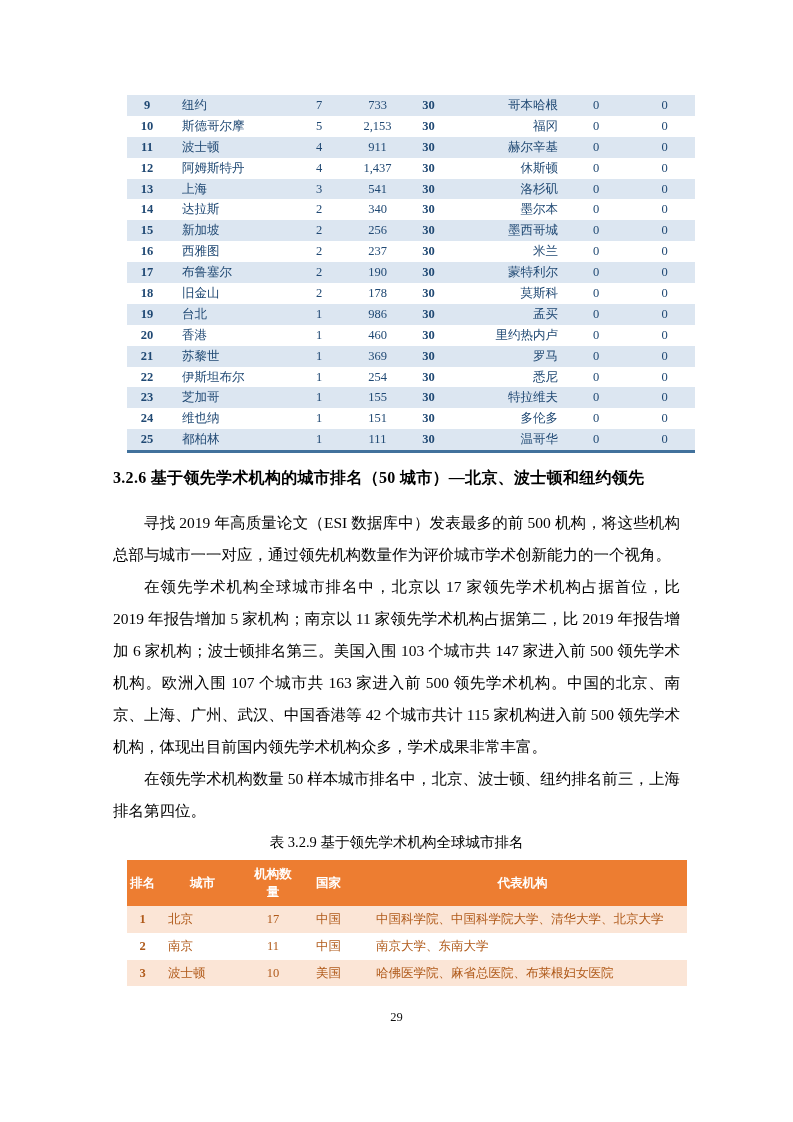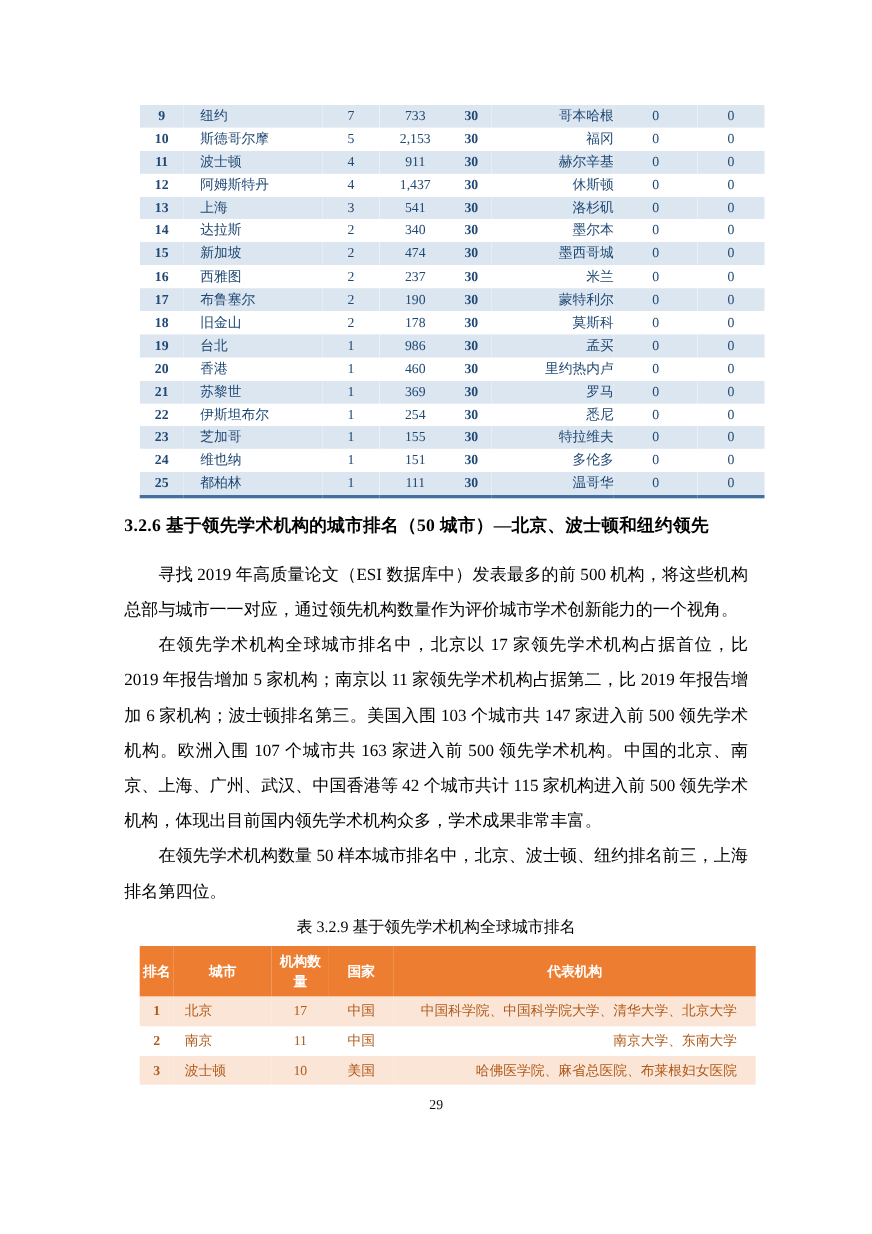--- a/index.html
+++ b/index.html
@@ -94,26 +94,26 @@
   table.inst-table th:nth-child(5){width:325px;}
   table.inst-table td{
     padding:3px 4px;
     vertical-align:middle;
     text-align:center;
     line-height:1.65;
   }
   table.inst-table tbody tr:nth-child(odd){background:#FBE5D6;}
   table.inst-table td:nth-child(1){font-weight:bold;}
   table.inst-table td:nth-child(2){text-align:left;padding-left:10px;}
-  table.inst-table td:nth-child(5){text-align:right;padding-left:18px;padding-right:17px;}
+  table.inst-table td:nth-child(5){text-align:left;padding-left:18px;padding-right:17px;}
   
   .page-number{
     text-align:center;
     font-size:12.5px;
-    margin-top:11px;
+    margin-top:24px;
     color:#111;
   }
 </style>
 </head>
 <body>
 
 <div class="page">
   <div class="content">
 
     <table class="city-table">
@@ -175,21 +175,21 @@
             <td>340</td>
             <td>30</td>
             <td>墨尔本</td>
             <td>0</td>
             <td>0</td>
           </tr>
           <tr class="alt">
             <td>15</td>
             <td>新加坡</td>
             <td>2</td>
-            <td>474</td>
+            <td>256</td>
             <td>30</td>
             <td>墨西哥城</td>
             <td>0</td>
             <td>0</td>
           </tr>
           <tr>
             <td>16</td>
             <td>西雅图</td>
             <td>2</td>
             <td>237</td>

